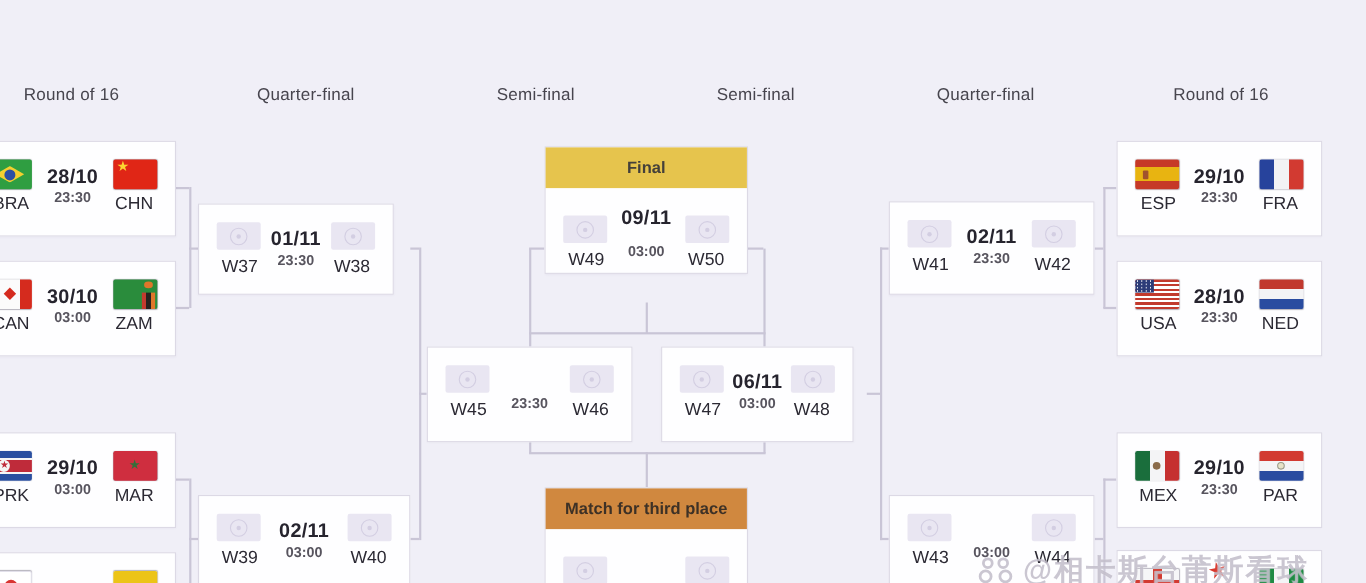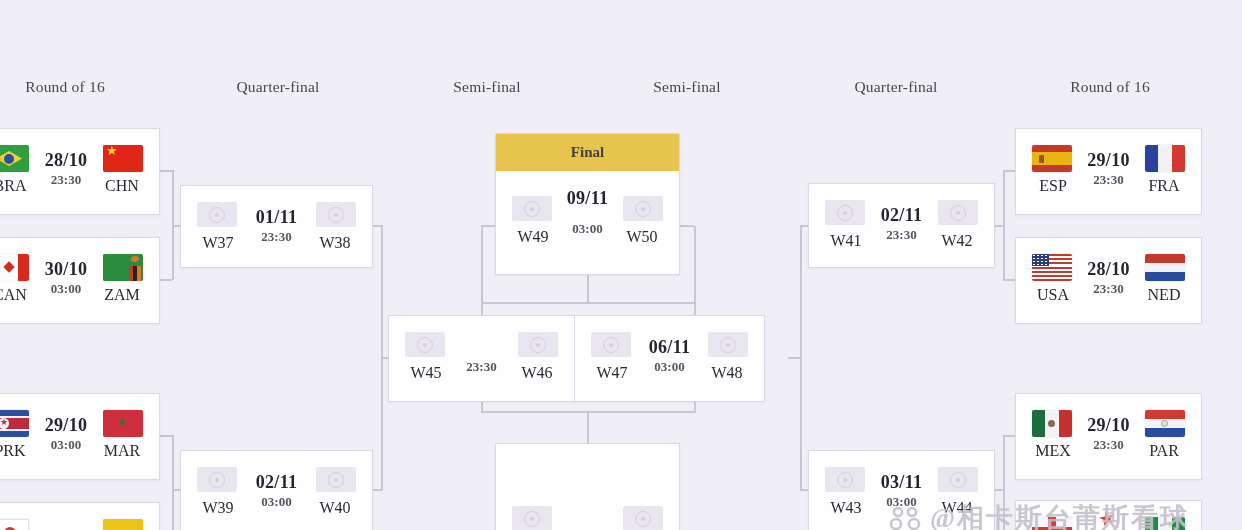--- a/index.html
+++ b/index.html
@@ -1,19 +1,19 @@
 <!DOCTYPE html>
 <html><head>
 <meta charset="utf-8">
 <style>
   html,body{margin:0;padding:0;}
   #stage{
     position:relative;width:1242px;height:530px;overflow:hidden;
     background:#f0eff7;
-    font-family:Liberation Serif, serif;
+    font-family:Liberation Sans, sans-serif;
   }
   .colhead{position:absolute;top:78px;width:160px;text-align:center;
     font-size:15.5px;color:#47454e;letter-spacing:.2px;}
   
   .ln{position:absolute;background:#c9c5d6;z-index:1;}
   
   .card{position:absolute;background:#fefeff;border:1px solid #dcd9e5;
     box-shadow:0 1px 2px rgba(80,70,120,.06);z-index:2;box-sizing:border-box;}
   .c{position:absolute;left:0;right:0;text-align:center;}
   .date{top:21px;font-size:18px;font-weight:600;color:#26242e;letter-spacing:.3px;}
@@ -157,21 +157,21 @@
     <div class="code home">PRK</div>
     <div class="code away">MAR</div>
   </div>
   <div class="card" style="left:-28px;top:502px;width:188px;height:87px">
     <div class="flag home f-jpn"></div>
     <div class="flag away f-col"></div>
     <div class="c date"></div>
     <div class="c time"></div>
   </div>
 
-  <div class="card" style="left:180px;top:185px;width:193px;height:83px">
+  <div class="card" style="left:180px;top:185px;width:178px;height:83px">
     <div class="flagph home"></div>
     <div class="flagph away"></div>
     <div class="c date">01/11</div>
     <div class="c time">23:30</div>
     <div class="code home">W37</div>
     <div class="code away">W38</div>
   </div>
   <div class="card" style="left:180px;top:450px;width:193px;height:83px">
     <div class="flagph home"></div>
     <div class="flagph away"></div>
@@ -182,57 +182,57 @@
   </div>
 
   <div class="card" style="left:388px;top:315px;width:187px;height:87px">
     <div class="flagph home"></div>
     <div class="flagph away"></div>
     <div class="c time">23:30</div>
     <div class="code home">W45</div>
     <div class="code away">W46</div>
   </div>
 
-  <div class="card bigcard" style="left:495px;top:133px;width:185px;height:142px">
+  <div class="card bigcard" style="left:495px;top:133px;width:185px;height:116px">
     <div class="band final-band">Final</div>
     <div class="flagph home"></div>
     <div class="flagph away"></div>
     <div class="c date">09/11</div>
     <div class="c time">03:00</div>
     <div class="code home">W49</div>
     <div class="code away">W50</div>
   </div>
 
   <div class="card bigcard" style="left:495px;top:443px;width:185px;height:142px">
+    <div class="band third-band">Match for third place</div>
     <div class="flagph home"></div>
     <div class="flagph away"></div>
     <div class="c time"></div>
   </div>
 
-  <div class="card" style="left:574px;top:315px;width:191px;height:87px">
+  <div class="card" style="left:601px;top:315px;width:175px;height:87px">
     <div class="flagph home"></div>
     <div class="flagph away"></div>
     <div class="c date">06/11</div>
     <div class="c time">03:00</div>
     <div class="code home">W47</div>
     <div class="code away">W48</div>
   </div>
 
   <div class="card" style="left:808px;top:183px;width:187px;height:85px">
     <div class="flagph home"></div>
     <div class="flagph away"></div>
     <div class="c date">02/11</div>
     <div class="c time">23:30</div>
     <div class="code home">W41</div>
     <div class="code away">W42</div>
   </div>
   <div class="card" style="left:808px;top:450px;width:187px;height:85px">
     <div class="flagph home"></div>
     <div class="flagph away"></div>
-    <div class="c date">03/11</div>
     <div class="c time">03:00</div>
     <div class="code home">W43</div>
     <div class="code away">W44</div>
   </div>
 
   <div class="card" style="left:1015px;top:128px;width:187px;height:87px">
     <div class="flag home f-esp"></div>
     <div class="flag away f-fra"></div>
     <div class="c date">29/10</div>
     <div class="c time">23:30</div>

